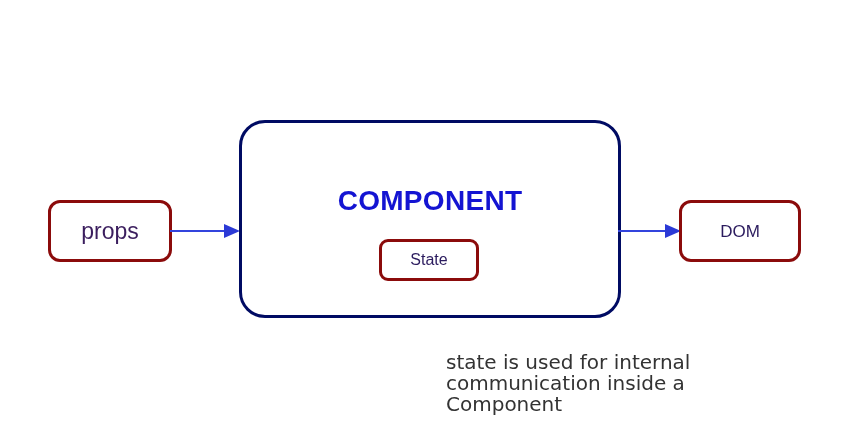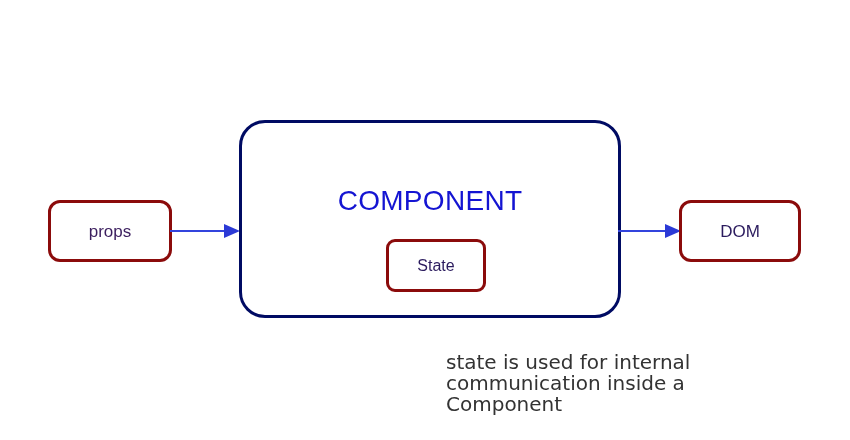--- a/index.html
+++ b/index.html
@@ -43,21 +43,21 @@
   
   #props-node {
     left: 48px;
     top: 200px;
     width: 124px;
     height: 62px;
     border: 3px solid #8b0b0b;
     border-radius: 12px;
   }
   #props-node .node-label {
-    font-size: 17px;
+    font-size: 23px;
     color: #3b1e5e;
   }
 
   
   #dom-node {
     left: 679px;
     top: 200px;
     width: 122px;
     height: 62px;
     border: 3px solid #8b0b0b;
@@ -80,35 +80,34 @@
   }
 
   #component-title {
     position: absolute;
     left: 0;
     right: 0;
     top: 62px;
     text-align: center;
     font-family: "Liberation Sans", sans-serif;
     font-size: 28px;
-    font-weight: normal;
+    font-weight: bold;
     color: #1414d2;
     letter-spacing: 0.3px;
     white-space: nowrap;
   }
 
   
   #state-node {
     left: 379px;
     top: 239px;
     width: 100px;
-    height: 53px;
+    height: 42px;
     border: 3px solid #8b0b0b;
     border-radius: 9px;
-    margin-left: 7px;
   }
   #state-node .node-label {
     font-size: 16px;
     color: #2b1b5e;
   }
 
   
   .arrow {
     position: absolute;
     height: 22px;

